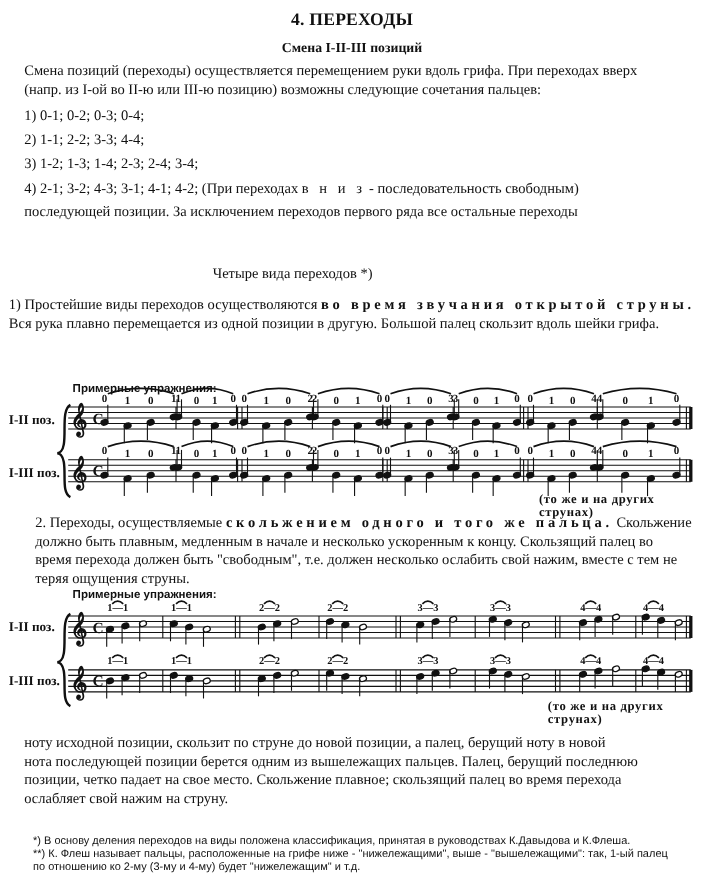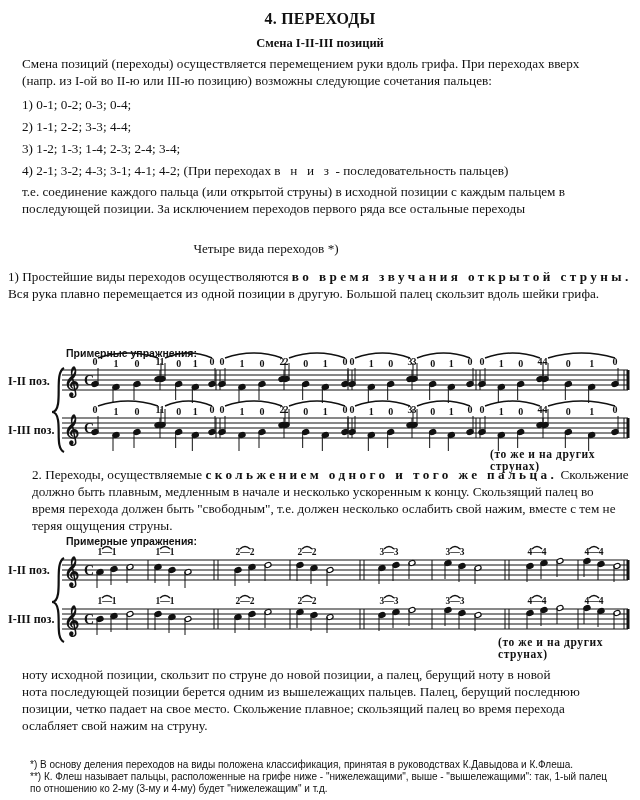--- a/index.html
+++ b/index.html
@@ -30,24 +30,23 @@
 <div class="abs subtitle">Смена I-II-III позиций</div>
 
 <div class="abs para" style="left:22px; top:55px; width:610px;">
   <div>Смена позиций (переходы) осуществляется перемещением руки вдоль грифа. При переходах вверх</div>
   <div>(напр. из I-ой во II-ю или III-ю позицию) возможны следующие сочетания пальцев:</div>
 </div>
 
 <div class="abs list-line" style="left:22px; top:96px;">1) 0-1; 0-2; 0-3; 0-4;</div>
 <div class="abs list-line" style="left:22px; top:118px;">2) 1-1; 2-2; 3-3; 4-4;</div>
 <div class="abs list-line" style="left:22px; top:140px;">3) 1-2; 1-3; 1-4; 2-3; 2-4; 3-4;</div>
-<div class="abs list-line" style="left:22px; top:162px;"><span>4) 2-1; 3-2; 4-3; 3-1; 4-1; 4-2; (При переходах </span><span class="spaced">в н и з</span><span> - последовательность пальцев)</span></div>
+<div class="abs list-line" style="left:22px; top:162px;"><span>4) 2-1; 3-2; 4-3; 3-1; 4-1; 4-2; (При переходах </span><span class="spaced">в н и з</span><span> - последовательность свободным)</span></div>
 
 <div class="abs para" style="left:22px; top:183px; width:610px;">
-  <div>т.е. соединение каждого пальца (или открытой струны) в исходной позиции с каждым пальцем в</div>
   <div>последующей позиции. За исключением переходов первого ряда все остальные переходы</div>
 </div>
 
 <div class="abs para center" style="left:0; width:532px; top:240px;">Четыре вида переходов *)</div>
 
 <div class="abs para" style="left:8px; top:268px; width:630px;">
   <div><span>1) Простейшие виды переходов осуществоляются </span><span class="spaced-bold">во время звучания открытой струны.</span></div>
   <div>Вся рука плавно перемещается из одной позиции в другую. Большой палец скользит вдоль шейки  грифа.</div>
 </div>
 

